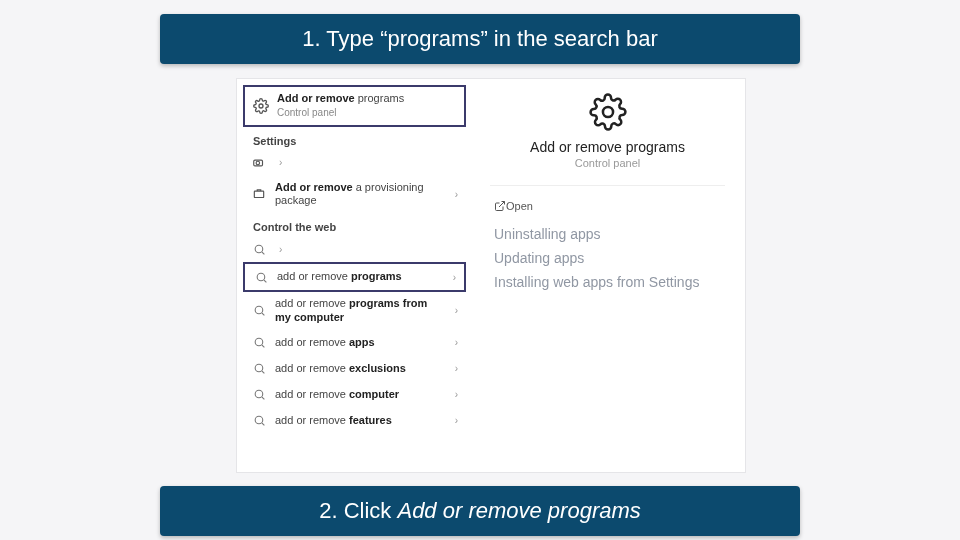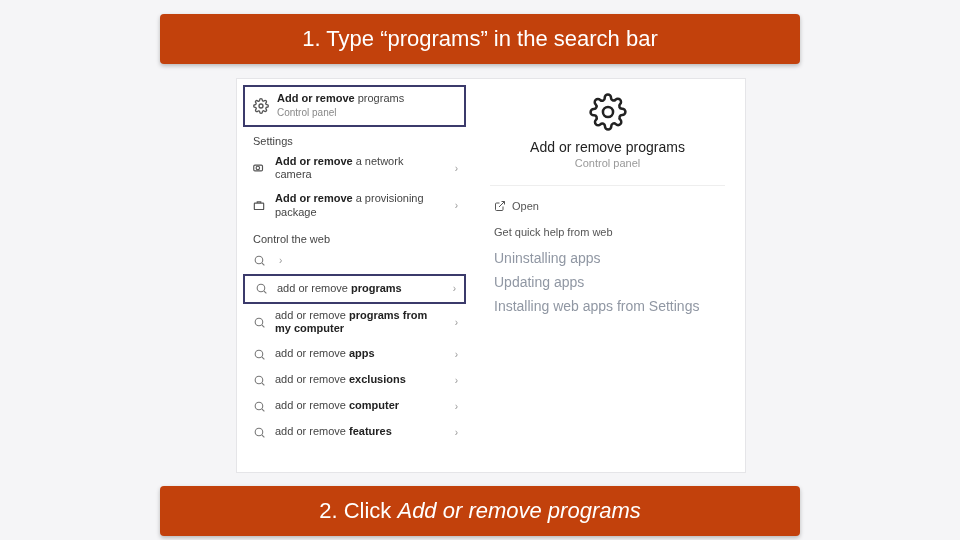--- a/index.html
+++ b/index.html
@@ -1,36 +1,36 @@
 <!DOCTYPE html>
 <html><head>
 <meta charset="utf-8">
 <style>
 *{box-sizing:border-box;margin:0;padding:0;font-family:"Segoe UI",Arial,sans-serif}
 body{width:960px;height:540px;background:#f5f5f7;position:relative;overflow:hidden}
-.banner{position:absolute;left:160px;right:160px;background:#c2410c;color:#fff;border-radius:4px;box-shadow:0 2px 4px rgba(0,0,0,.25);padding:12px 24px;font-size:22px;font-weight:500;white-space:nowrap;text-align:center}
+.banner{position:absolute;left:160px;right:160px;background:#0c4a6e;color:#fff;border-radius:4px;box-shadow:0 2px 4px rgba(0,0,0,.25);padding:12px 24px;font-size:22px;font-weight:500;white-space:nowrap;text-align:center}
 .banner.top{top:14px}
 .banner.bottom{bottom:4px}
 .banner em{font-style:italic;font-weight:500}
 .screenshot{position:absolute;top:78px;left:236px;width:510px;height:395px;background:#fff;border:1px solid #e5e5e8;overflow:hidden}
 .left-col{float:left;width:235px;height:100%;padding:6px 6px;overflow:hidden}
 .right-col{float:left;width:265px;height:100%;padding:8px 12px 8px 18px}
 .item{display:flex;align-items:center;padding:5px 8px;gap:8px;cursor:pointer;position:relative}
 .item.highlighted{border:2px solid #3b3a6b;border-radius:0}
 .item .icon{width:16px;height:16px;flex-shrink:0;display:flex;align-items:center;justify-content:center;color:#555}
 .item .txt{flex:1;font-size:11px;line-height:1.25;color:#444}
 .item .txt b{font-weight:600;color:#222}
 .item .sub{font-size:10px;color:#888}
 .item .chev{font-size:10px;color:#999;padding-left:4px}
-.sect-head{font-size:11px;font-weight:400;color:#444;padding:8px 10px 3px 10px}
+.sect-head{font-size:11px;font-weight:700;color:#444;padding:8px 10px 3px 10px}
 .detail-head{text-align:center;padding:6px 0 16px 0;border-bottom:1px solid #eee}
 .detail-head .gear{width:38px;height:38px;margin:0 auto 8px auto}
 .detail-title{font-size:14px;font-weight:500;color:#222;margin-bottom:2px}
 .detail-sub{font-size:11px;color:#999}
-.action{display:flex;align-items:center;gap:6px;font-size:11px;color:#555;padding:14px 4px 10px 4px;cursor:pointer}
+.action{display:flex;align-items:center;font-size:11px;color:#555;padding:14px 4px 10px 4px;cursor:pointer}
 .help-head{font-size:11px;color:#555;padding:4px 4px 8px 4px}
 .link{font-size:14px;color:#9097a3;padding:4px 4px;cursor:pointer}
 svg{display:block}
 </style>
 </head>
 <body>
 
 <div class="banner top">1.   Type “programs” in the search bar</div>
 
 <div class="screenshot">
@@ -51,21 +51,20 @@
 
     <div class="sect-head">Settings</div>
 
     <div class="item">
       <span class="icon">
         <svg viewBox="0 0 24 24" width="14" height="14" fill="none" stroke="#555" stroke-width="2">
             <rect x="3" y="7" width="15" height="10" rx="2"></rect>
             <circle cx="10" cy="12" r="3"></circle>
           </svg>
       </span>
-      <span class="txt"><b>Add or remove</b><span> a network camera</span></span>
       <span class="chev">›</span>
     </div>
 
     <div class="item">
       <span class="icon">
         <svg viewBox="0 0 24 24" width="14" height="14" fill="none" stroke="#555" stroke-width="2">
             <rect x="4" y="7" width="16" height="11" rx="1"></rect>
             <path d="M9 7V5h6v2"></path>
           </svg>
       </span>
@@ -162,21 +161,20 @@
     <div class="action">
       <span>
         <svg viewBox="0 0 24 24" width="12" height="12" fill="none" stroke="#555" stroke-width="2">
             <path d="M18 13v6a2 2 0 0 1-2 2H5a2 2 0 0 1-2-2V8a2 2 0 0 1 2-2h6"></path>
             <polyline points="15 3 21 3 21 9"></polyline>
             <line x1="10" y1="14" x2="21" y2="3"></line>
           </svg>
       </span>
       <span>Open</span>
     </div>
-    <div class="help-head">Get quick help from web</div>
     <div class="link">Uninstalling apps</div>
     <div class="link">Updating apps</div>
     <div class="link">Installing web apps from Settings</div>
   </div>
 </div>
 
 <div class="banner bottom">
   <span>2. Click </span><em>Add or remove programs</em>
 </div>
 

